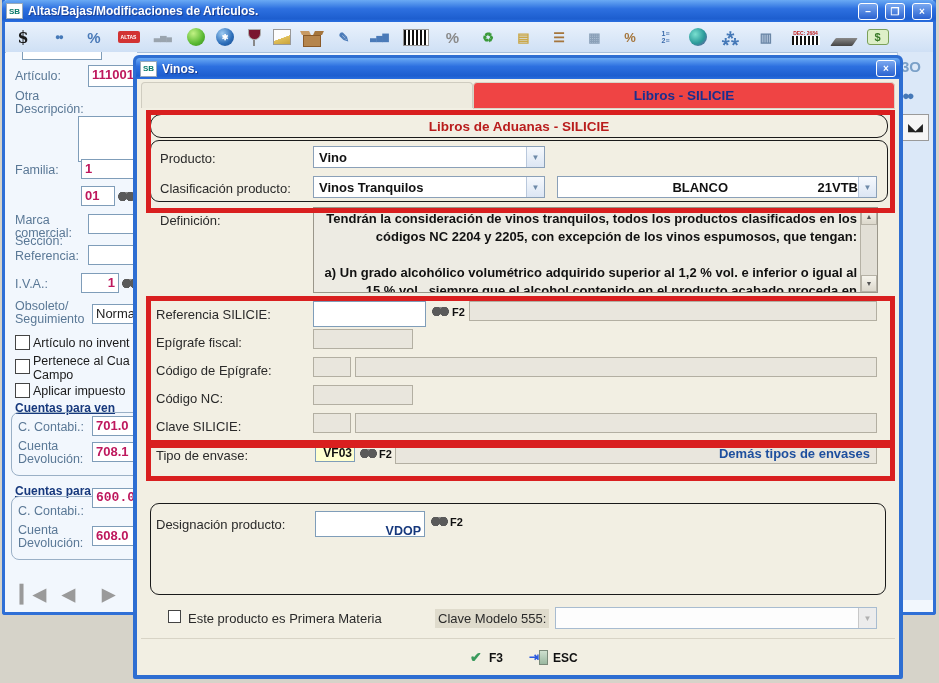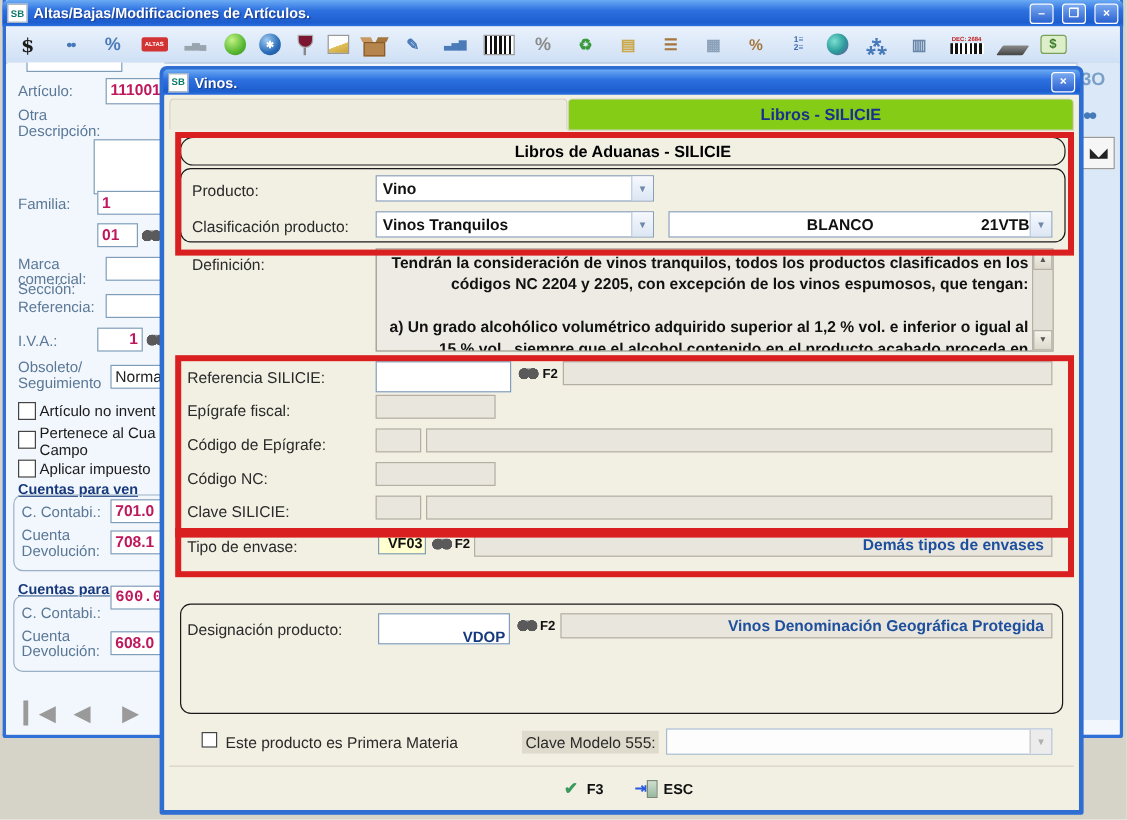--- a/index.html
+++ b/index.html
@@ -69,25 +69,25 @@
   .dialog{position:absolute;left:133px;top:55px;width:762px;height:616px;border:4px solid #2e6ed2;
           border-radius:6px 6px 2px 2px;background:#f2efe3;z-index:5;}
   .dlg-titlebar{position:absolute;left:-1px;top:-1px;right:-1px;height:21px;
                 background:linear-gradient(180deg,#6aaaf4,#2d70e0 40%,#1d5ecf 85%,#2a6fe0);
                 border-radius:4px 4px 0 0;display:flex;align-items:center;padding:0 4px;gap:5px;}
   .dlg-title{color:#fff;font-weight:bold;font-size:12px;text-shadow:1px 1px 1px #1a3a8a;flex:1;}
   .dlg-body{position:absolute;left:0;top:21px;right:0;bottom:0;background:#f2efe3;}
   .abs{position:absolute;box-sizing:border-box;text-align:right;}
   .tab-inactive{left:4px;top:2px;width:332px;height:26px;background:#eeebdf;
                 border:1px solid #cfccc0;border-bottom:none;border-radius:4px 4px 0 0;}
-  .tab-active{left:336px;top:2px;right:4px;height:27px;background:#84cc16;border:1px solid #d8d5c8;
+  .tab-active{left:336px;top:2px;right:4px;height:27px;background:#ef4444;border:1px solid #d8d5c8;
               border-radius:4px 4px 0 0;display:flex;align-items:center;justify-content:center;
               color:#1a2f8e;font-weight:bold;font-size:13.5px;}
   .gb-header{border:1px solid #1a1a1a;border-radius:11px;height:24px;display:flex;align-items:center;
-             justify-content:center;color:#000000;font-weight:bold;font-size:13.5px;background:#f2efe3;}
+             justify-content:center;color:#b91c1c;font-weight:bold;font-size:13.5px;background:#f2efe3;}
   .gb-body{border:1px solid #1a1a1a;border-radius:9px;background:#f2efe3;}
   .dlg-label{color:#2a2a2a;font-size:13px;white-space:nowrap;}
   .dd{background:#fff;border:1px solid #8aa0b8;display:flex;align-items:center;padding-left:5px;
       font-weight:bold;font-size:13px;color:#111;}
   .dd-arrow{margin-left:auto;width:17px;align-self:stretch;background:linear-gradient(#f6f9fd,#dce6f4);
             border-left:1px solid #b9c8dc;display:flex;align-items:center;justify-content:center;
             color:#6e8aa8;font-size:8px;}
   .combo2-code{width:130px;font-weight:bold;}
   .field-gray{background:#e9e6dd;border:1px solid #b3afa2;}
   .field-white{background:#fff;border:1px solid #7f9db9;font-weight:bold;color:#16387c;font-size:12.5px;
@@ -271,21 +271,20 @@
       <div class="abs field-yellow" style="left:178px;top:363px;width:40px;height:19px;">VF03</div>
       <span class="abs binoc" style="left:223px;top:368px;"></span>
       <span class="abs f2" style="left:242px;top:368px;">F2</span>
       <div class="abs blue-desc" style="left:258px;top:363px;width:482px;height:21px;">Demás tipos de envases</div>
 
       <div class="abs gb-body" style="left:13px;top:423px;width:736px;height:92px;"></div>
       <span class="abs dlg-label" style="left:19px;top:437px;">Designación producto:</span>
       <div class="abs field-white" style="left:178px;top:431px;width:110px;height:21px;">VDOP</div>
       <span class="abs binoc" style="left:294px;top:436px;"></span>
       <span class="abs f2" style="left:313px;top:436px;">F2</span>
-      <div class="abs blue-desc" style="left:330px;top:431px;width:410px;height:21px;">Vinos Denominación Geográfica Protegida</div>
 
       <span class="abs cb" style="left:31px;top:530px;"></span>
       <span class="abs dlg-label" style="left:51px;top:531px;">Este producto es Primera Materia</span>
       <span class="abs dlg-label hl-label" style="left:298px;top:529px;">Clave Modelo 555:</span>
       <div class="abs select-dis" style="left:418px;top:527px;width:322px;height:22px;">
         <span style="flex:1;"></span>
         <span class="dd-arrow">▼</span>
       </div>
 
       <div class="abs footer-sep" style="left:4px;top:558px;right:4px;height:0;"></div>

